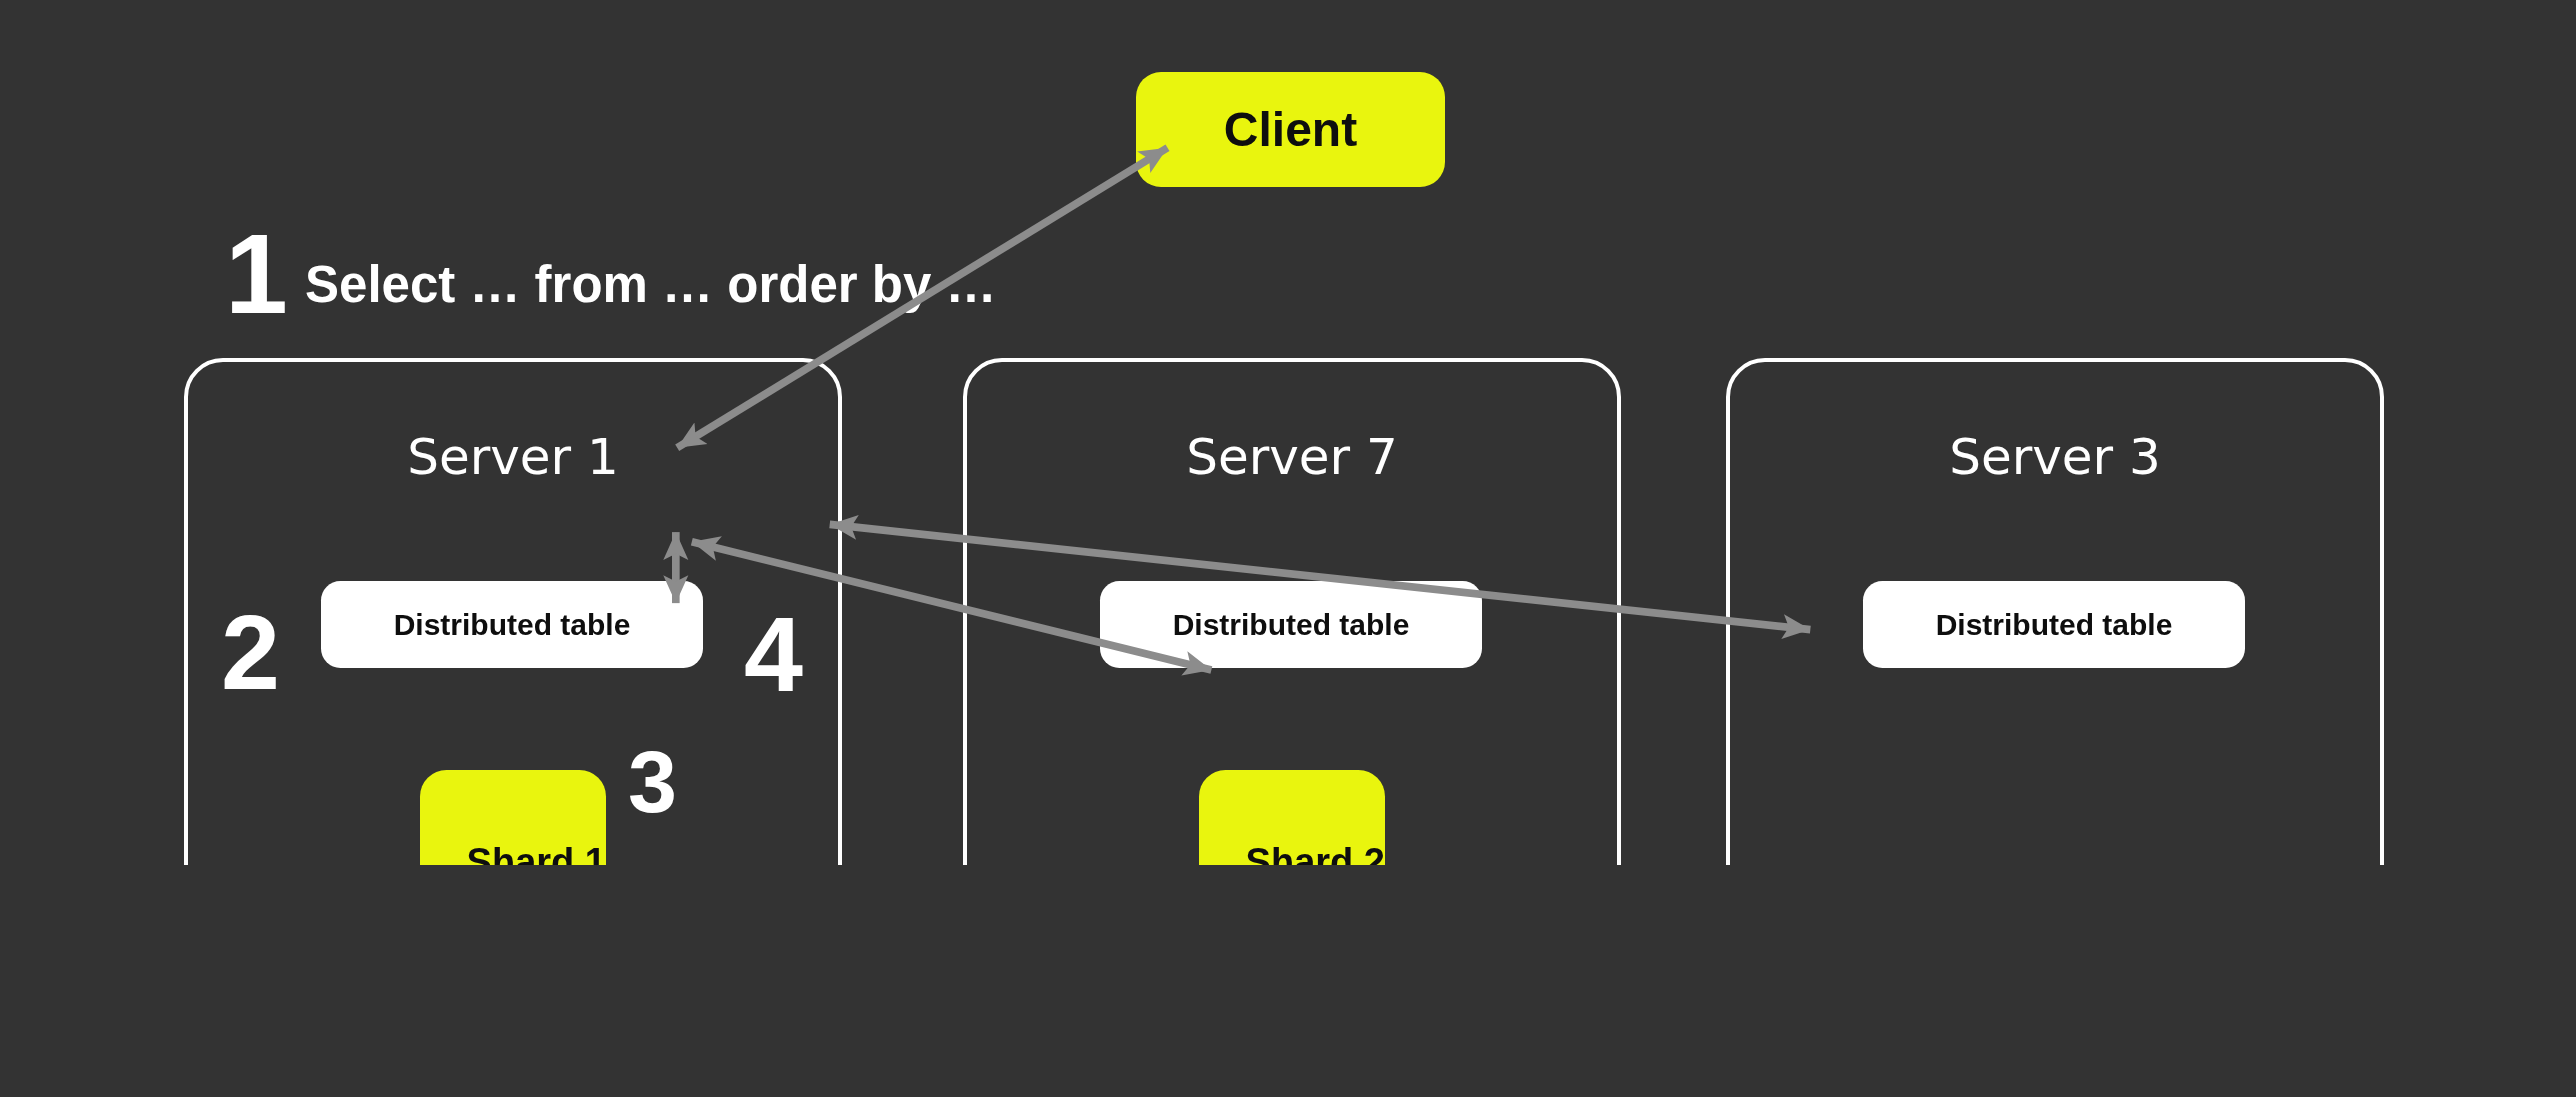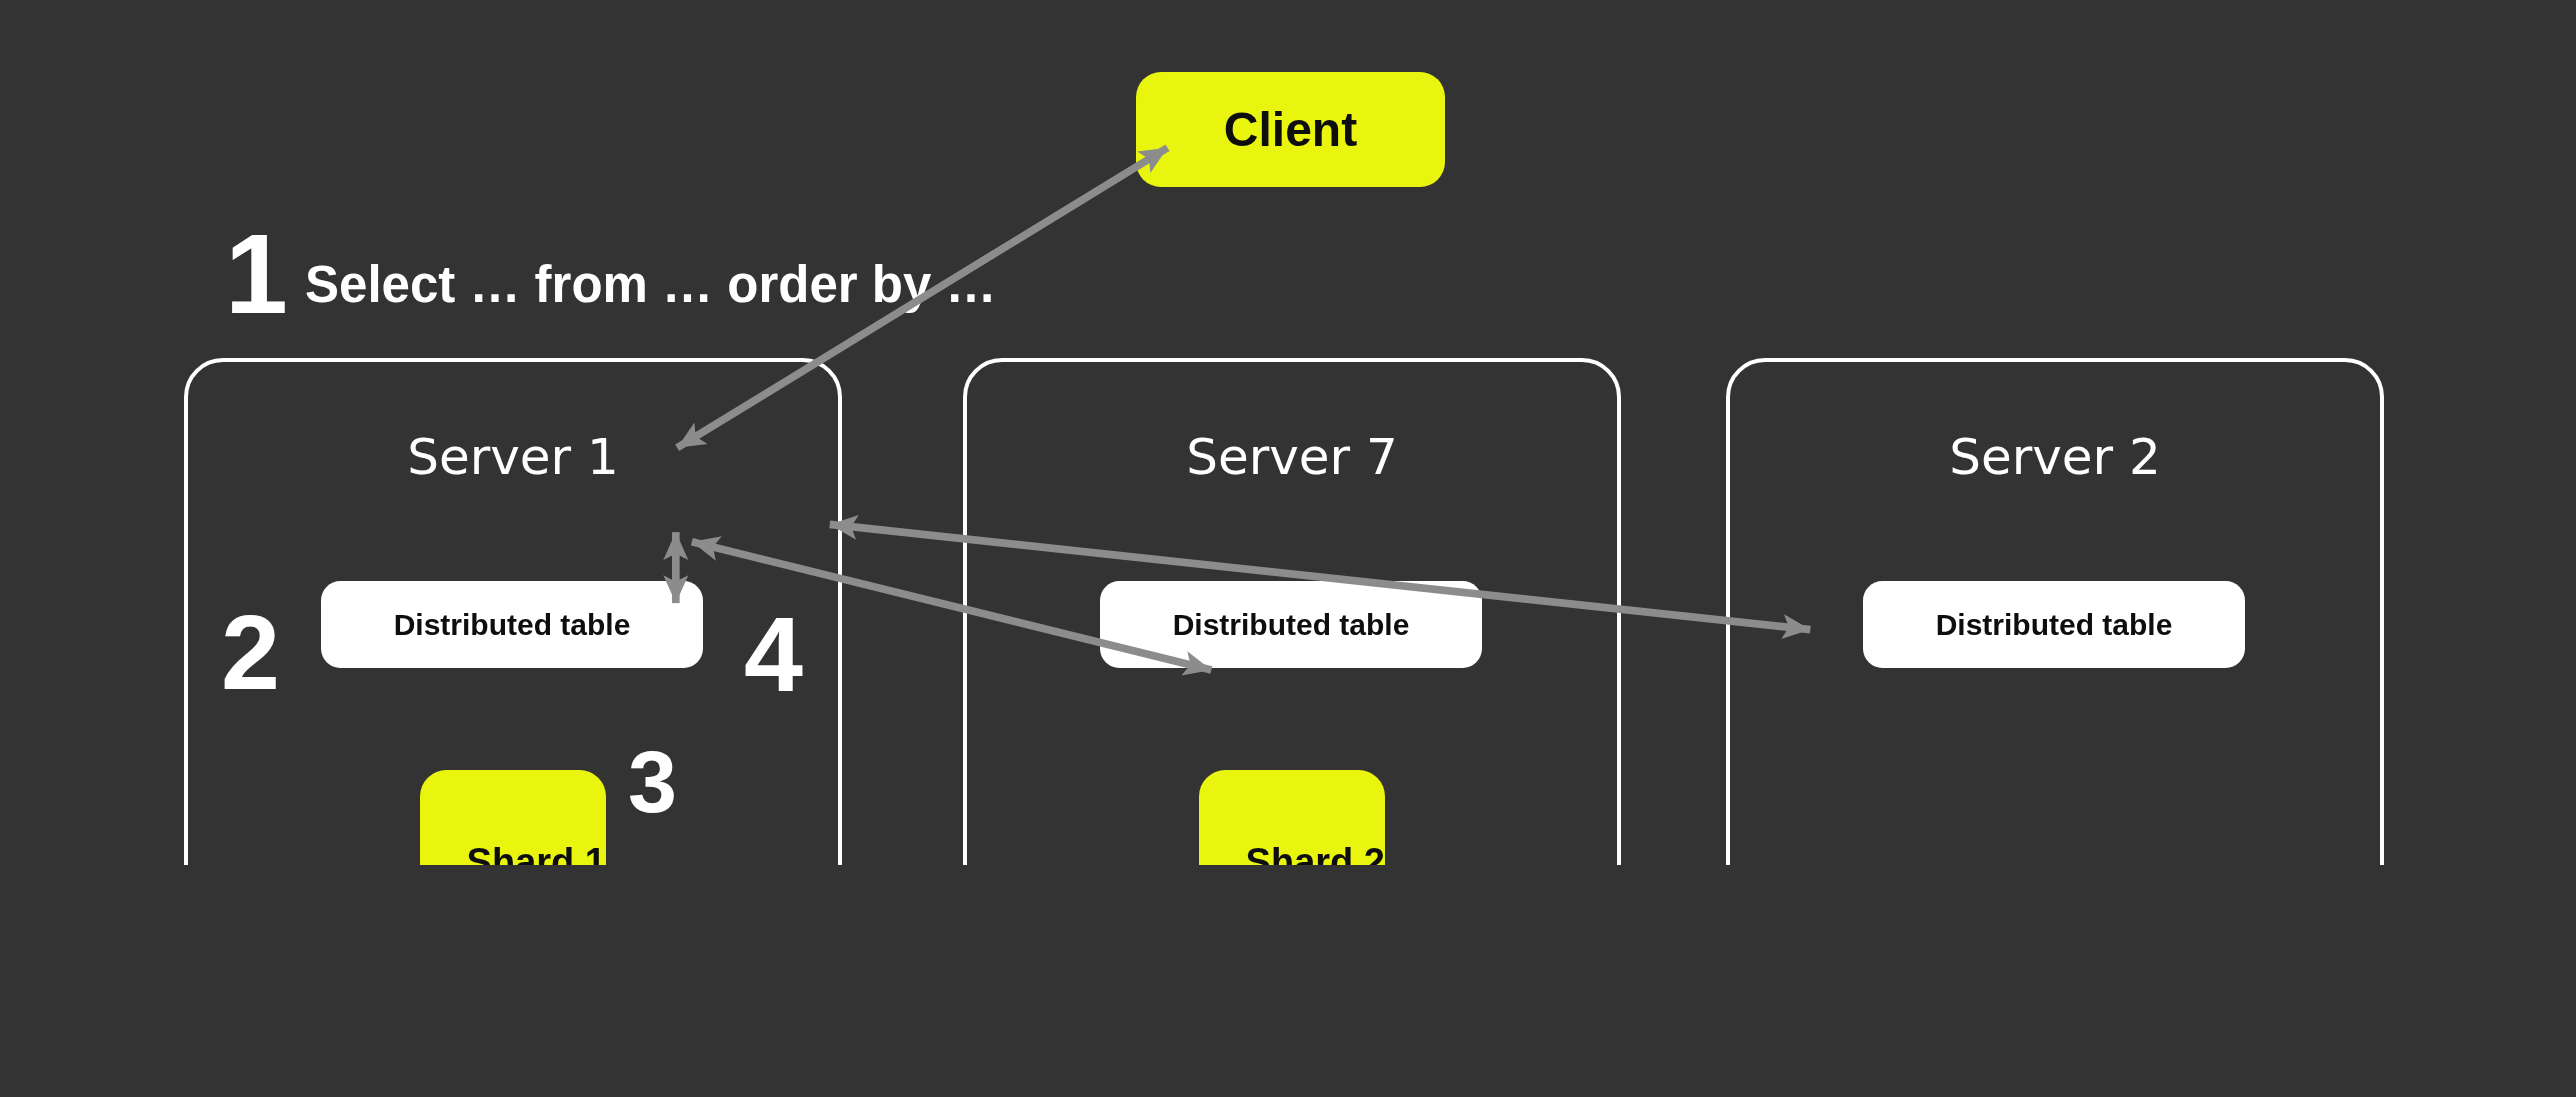--- a/index.html
+++ b/index.html
@@ -181,20 +181,20 @@
     <div class="server-title">Server 7</div>
     <div class="dist-table">
       <span>Distributed table</span>
     </div>
     <div class="shard">
       <span>Shard 2</span>
     </div>
   </div>
 
   <div class="server s3">
-    <div class="server-title">Server 2</div>
+    <div class="server-title">Server 3</div>
     <div class="dist-table">
       <span>Distributed table</span>
     </div>
   </div>
 
 </div>
 
 
 </body></html>

